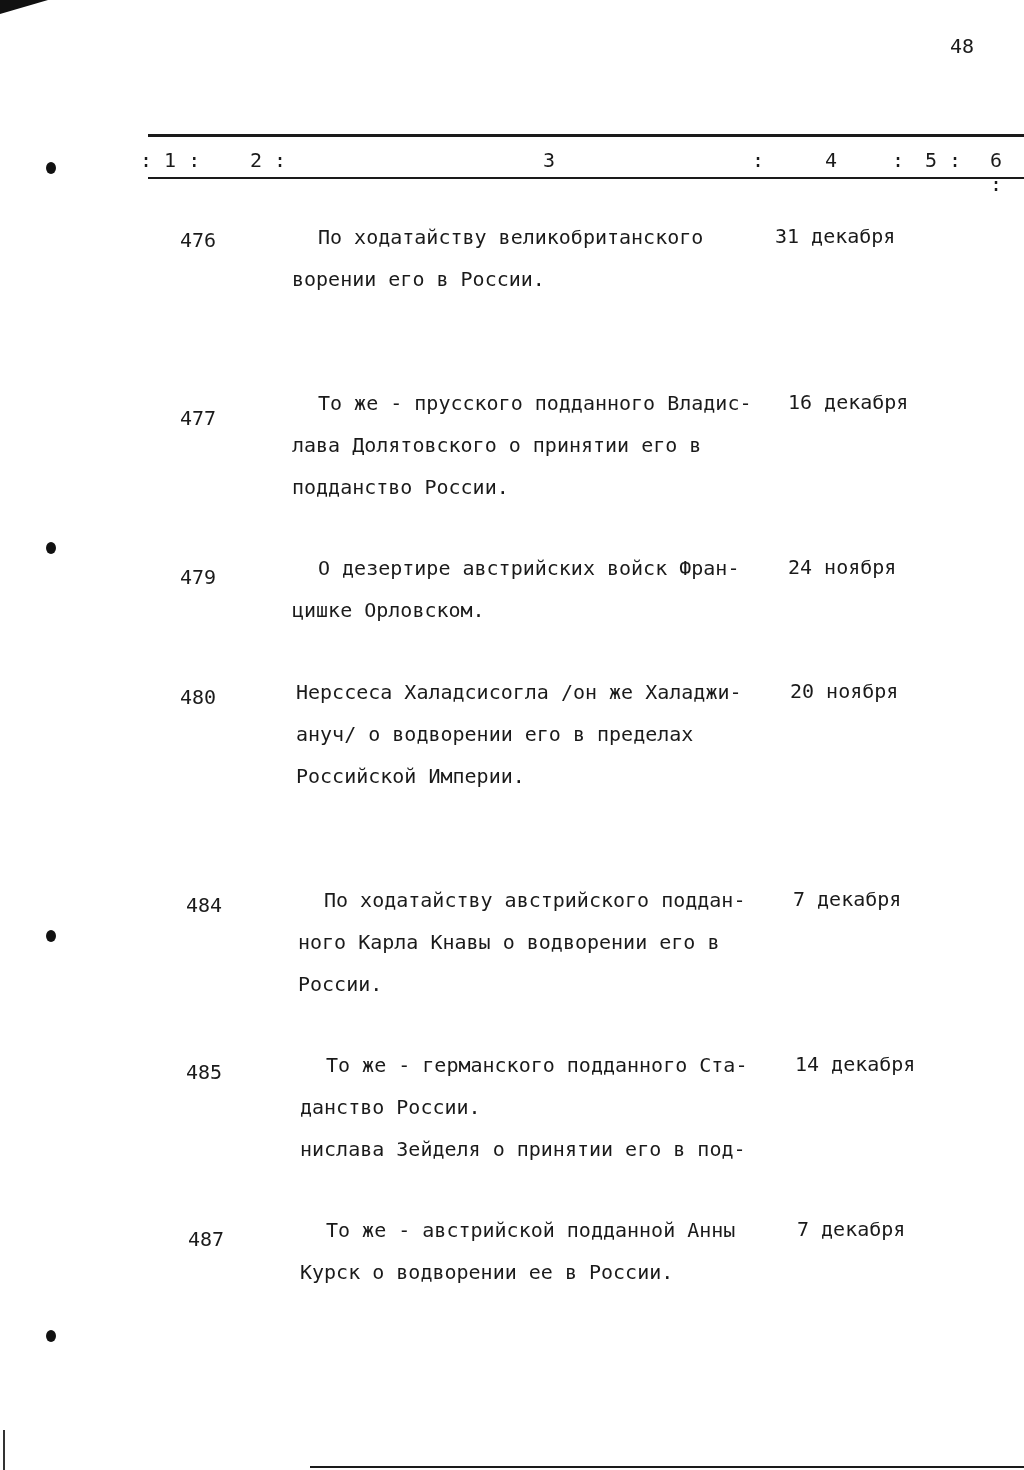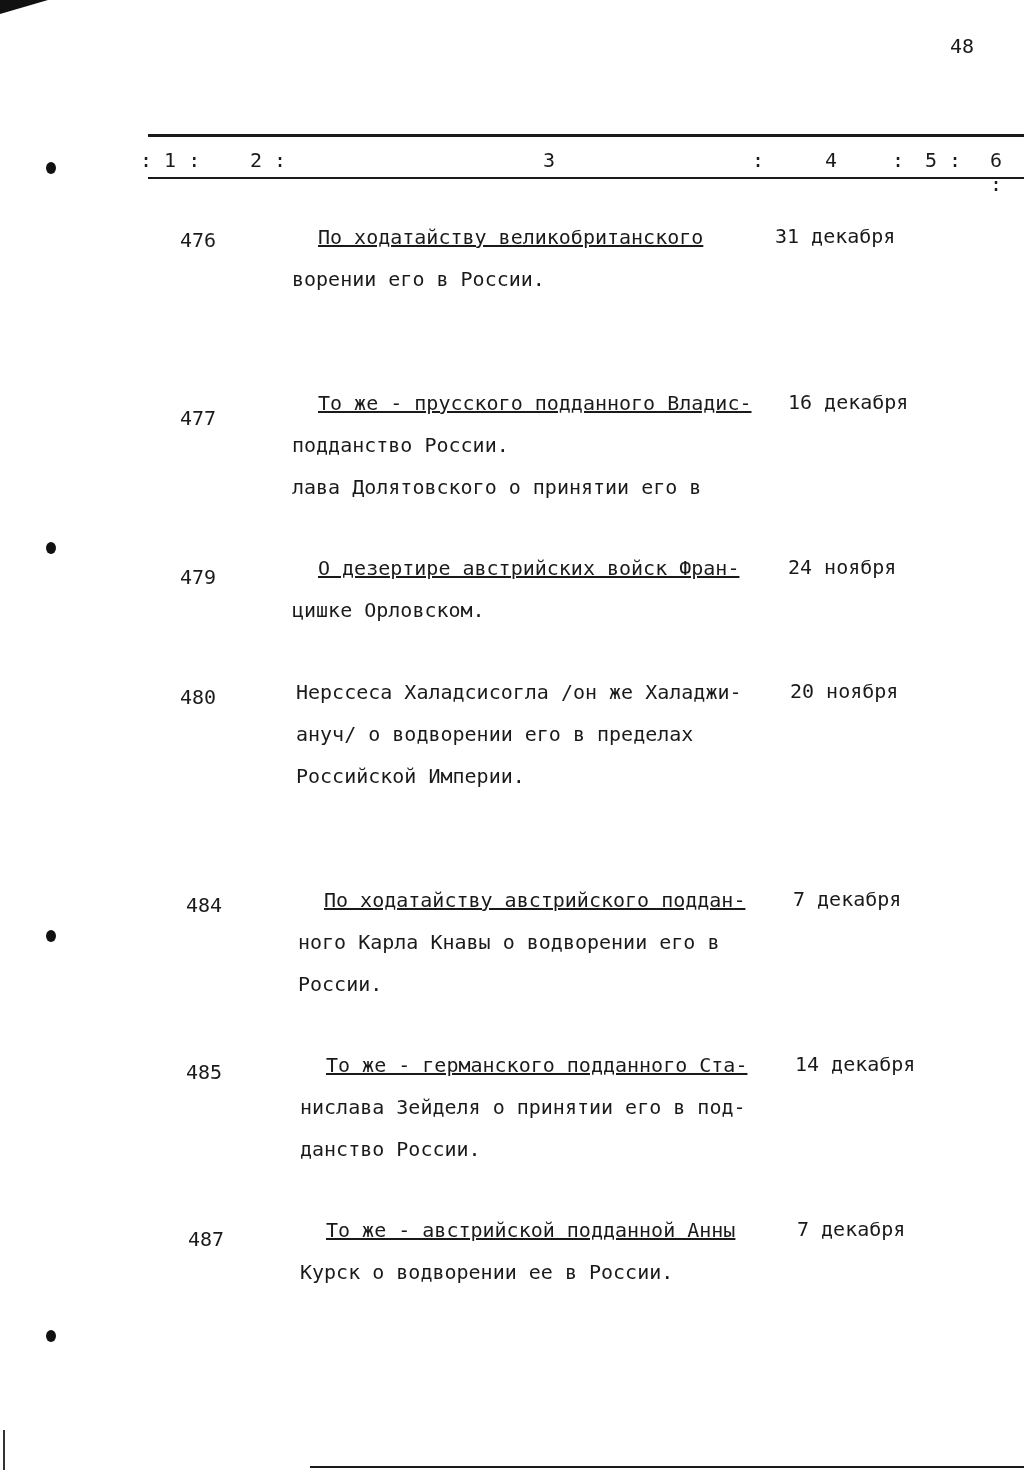--- a/index.html
+++ b/index.html
@@ -12,21 +12,21 @@
   .rule { position: absolute; left: 148px; right: 0; background: #1a1a1a; }
   .rule-top { top: 134px; height: 3px; }
   .rule-bottom { top: 177px; height: 2px; }
   .rule-page-bottom { top: 1466px; height: 2px; left: 310px; }
   .header-row { position: absolute; top: 148px; left: 0; width: 1024px; height: 26px; font-size: 20px; }
   .hcell { position: absolute; }
   .entry { position: absolute; left: 0; width: 1024px; }
   .entry-num { position: absolute; left: 152px; font-size: 20px; margin-left: 28px; }
   .entry-desc { position: absolute; left: 292px; width: 480px; font-size: 20px; line-height: 42px; }
   .entry-desc .line { display: block; white-space: nowrap; }
-  .entry-desc .line.first { padding-left: 26px; text-decoration: underline; }
+  .entry-desc .line.first { padding-left: 26px; }
   .entry-date { position: absolute; font-size: 20px; white-space: nowrap; text-align: center; }
   .punch { position: absolute; left: 46px; width: 10px; height: 12px; background: #111; border-radius: 50%; }
   .corner-mark { position: absolute; top: 0; left: 0; width: 0; height: 0;
     border-top: 14px solid #111; border-right: 48px solid transparent; }
   .margin-line { position: absolute; left: 3px; top: 1430px; width: 2px; height: 40px; background: #333; }
 </style>
 </head>
 <body>
 
 <div class="corner-mark"></div>
@@ -54,22 +54,22 @@
     <span class="line first">По ходатайству великобританского</span>
     <span class="line">ворении его в России.</span>
   </div>
   <span class="entry-date" style="left:775px;top:2px">31 декабря</span>
 </div>
 
 <div class="entry" style="top:388px">
   <span class="entry-num" style="top:18px">477</span>
   <div class="entry-desc" style="top:-6px">
     <span class="line first">То же - прусского подданного Владис-</span>
+    <span class="line">лава Долятовского о принятии его в</span>
     <span class="line">подданство России.</span>
-    <span class="line">лава Долятовского о принятии его в</span>
   </div>
   <span class="entry-date" style="left:788px;top:2px">16 декабря</span>
 </div>
 
 <div class="entry" style="top:553px">
   <span class="entry-num" style="top:12px">479</span>
   <div class="entry-desc" style="top:-6px">
     <span class="line first">О дезертире австрийских войск Фран-</span>
     <span class="line">цишке Орловском.</span>
   </div>
@@ -93,22 +93,22 @@
     <span class="line">ного Карла Кнавы о водворении его в</span>
     <span class="line">России.</span>
   </div>
   <span class="entry-date" style="left:793px;top:2px">7 декабря</span>
 </div>
 
 <div class="entry" style="top:1050px">
   <span class="entry-num" style="left:158px;top:10px">485</span>
   <div class="entry-desc" style="left:300px;top:-6px">
     <span class="line first">То же - германского подданного Ста-</span>
+    <span class="line">данство России.</span>
     <span class="line">нислава Зейделя о принятии его в под-</span>
-    <span class="line">данство России.</span>
   </div>
   <span class="entry-date" style="left:795px;top:2px">14 декабря</span>
 </div>
 
 <div class="entry" style="top:1215px">
   <span class="entry-num" style="left:160px;top:12px">487</span>
   <div class="entry-desc" style="left:300px;top:-6px">
     <span class="line first">То же - австрийской подданной Анны</span>
     <span class="line">Курск о водворении ее в России.</span>
   </div>

